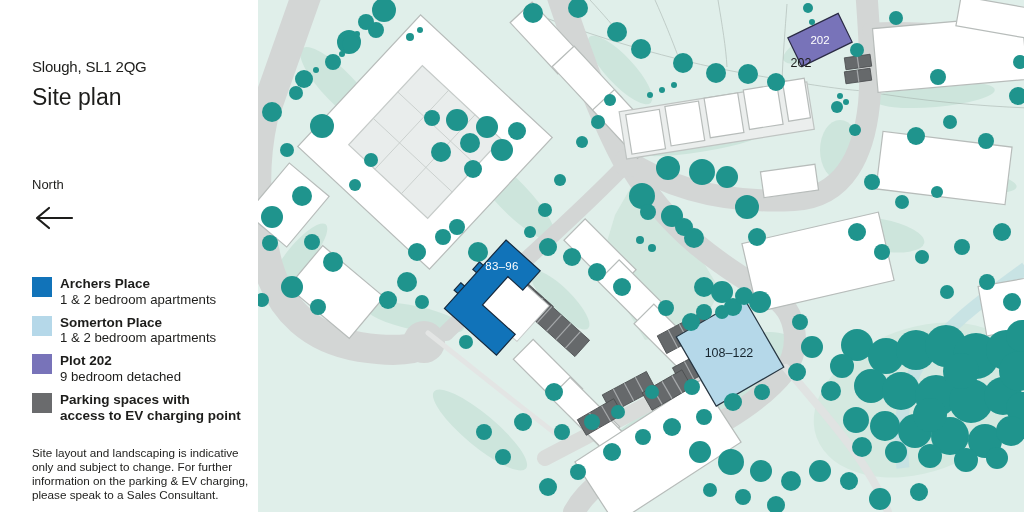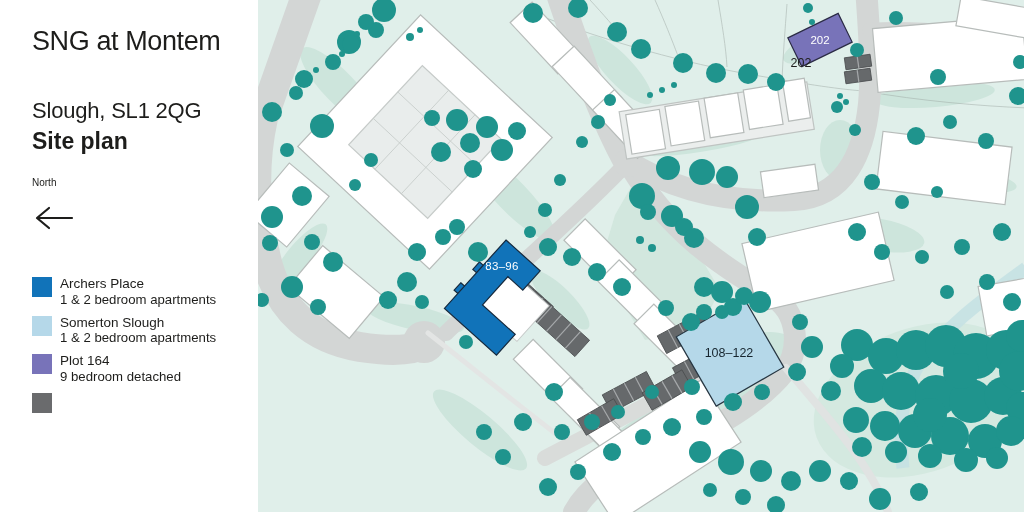--- a/index.html
+++ b/index.html
@@ -1,28 +1,28 @@
 <!DOCTYPE html>
 <html><head>
 <meta charset="utf-8">
 <style>
   html,body{margin:0;padding:0;background:#fff;}
   #stage{position:relative;width:1024px;height:512px;overflow:hidden;
          font-family:"Liberation Sans",sans-serif;color:#1d1d1b;background:#e0efea;}
   .sidebar{position:absolute;left:0;top:0;width:258px;height:512px;background:#ffffff;z-index:5;}
   .sidebar .abs{position:absolute;left:32px;}
   .title{top:26px;font-size:27px;letter-spacing:-0.4px;}
-  .subtitle{top:58px;font-size:22px;letter-spacing:-0.2px;margin-top:40px;}
-  .heading{top:84px;font-size:23px;font-weight:700;margin-top:44px;}
-  .north-label{top:177px;font-size:10px;}
+  .subtitle{top:58px;font-size:15px;letter-spacing:-0.2px;}
+  .heading{top:84px;font-size:23px;font-weight:400;}
+  .north-label{top:177px;font-size:13px;}
   .north-arrow{top:203px;}
   .legend{top:276px;right:10px;width:216px;}
   .legend-item{display:flex;margin-bottom:8px;}
   .swatch{flex:0 0 20px;width:20px;height:20px;margin-right:8px;margin-top:1px;}
-  .legend-name{font-size:13.5px;font-weight:400;line-height:1.15;white-space:pre-line;}
+  .legend-name{font-size:13.5px;font-weight:700;line-height:1.15;white-space:pre-line;}
   .legend-desc{font-size:13.2px;line-height:1.15;text-align:center;}
   .disclaimer{top:446px;width:224px;font-size:11.7px;line-height:1.2;}
   .map{position:absolute;left:258px;top:0;width:766px;height:512px;}
   svg text{font-family:"Liberation Sans",sans-serif;}
 </style>
 </head>
 <body>
 
 <div id="stage">
 
@@ -361,21 +361,20 @@
       <g text-anchor="middle">
         <text x="502" y="270" font-size="11.5" fill="#ffffff" letter-spacing="0.3">83–96</text>
         <text x="729" y="357" font-size="12.5" fill="#17262f">108–122</text>
         <text x="820" y="44" font-size="11.5" fill="#ffffff">202</text>
         <text x="801" y="67" font-size="12.5" fill="#1d1d1b">202</text>
       </g>
     </svg>
   </div>
 
   <div class="sidebar">
-    <div class="abs title">SNG at Montem</div>
     <div class="abs subtitle">Slough, SL1 2QG</div>
     <div class="abs heading">Site plan</div>
 
     <div class="abs north-label">North</div>
     <svg class="abs north-arrow" width="44" height="30" viewBox="0 0 44 30">
       <path d="M40,15 H6 M17,5 L5,15 L17,25" fill="none" stroke="#1d1d1b" stroke-width="2.2" stroke-linecap="round" stroke-linejoin="round"></path>
     </svg>
 
     <div class="abs legend">
       <div class="legend-item">
@@ -385,34 +384,40 @@
         <div class="legend-text">
           <div class="legend-name">Archers Place</div>
           <div class="legend-desc">1 &amp; 2 bedroom apartments</div>
         </div>
       </div>
       <div class="legend-item">
         <svg class="swatch" viewBox="0 0 20 20">
             <rect width="20" height="20" fill="#b5d8e9"></rect>
           </svg>
         <div class="legend-text">
-          <div class="legend-name">Somerton Slough</div>
+          <div class="legend-name">Somerton Place</div>
           <div class="legend-desc">1 &amp; 2 bedroom apartments</div>
         </div>
       </div>
       <div class="legend-item">
         <svg class="swatch" viewBox="0 0 20 20">
             <rect width="20" height="20" fill="#7873b9"></rect>
           </svg>
         <div class="legend-text">
-          <div class="legend-name">Plot 164</div>
+          <div class="legend-name">Plot 202</div>
           <div class="legend-desc">9 bedroom detached</div>
         </div>
       </div>
       <div class="legend-item">
         <svg class="swatch" viewBox="0 0 20 20">
             <rect width="20" height="20" fill="#6a6b6d"></rect>
           </svg>
+        <div class="legend-text">
+          <div class="legend-name">Parking spaces with
+access to EV charging point</div>
+          <div class="legend-desc"></div>
+        </div>
       </div>
     </div>
 
+    <div class="abs disclaimer">Site layout and landscaping is indicative only and subject to change. For further information on the parking &amp; EV charging, please speak to a Sales Consultant.</div>
   </div>
 </div>
 
 </body></html>

